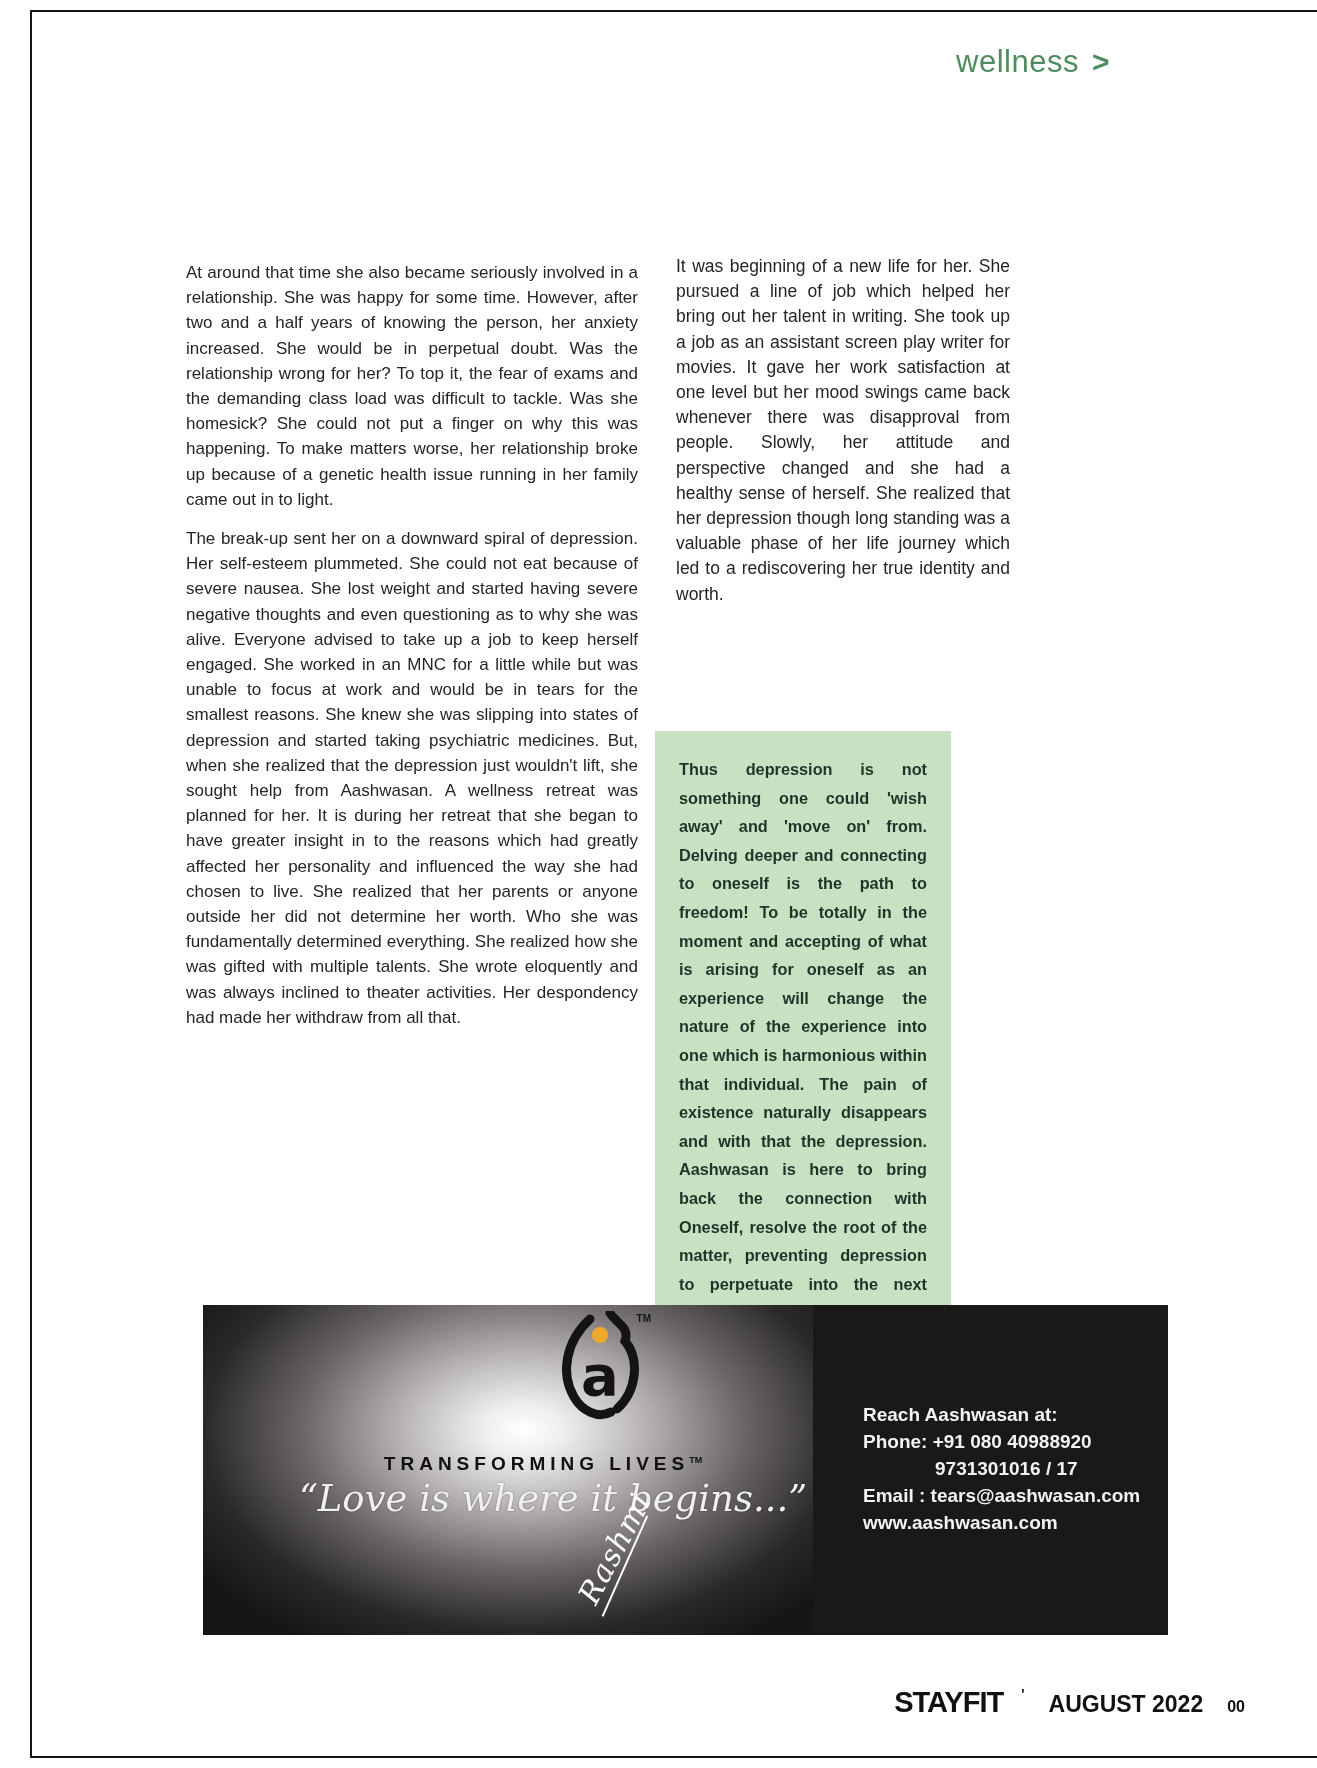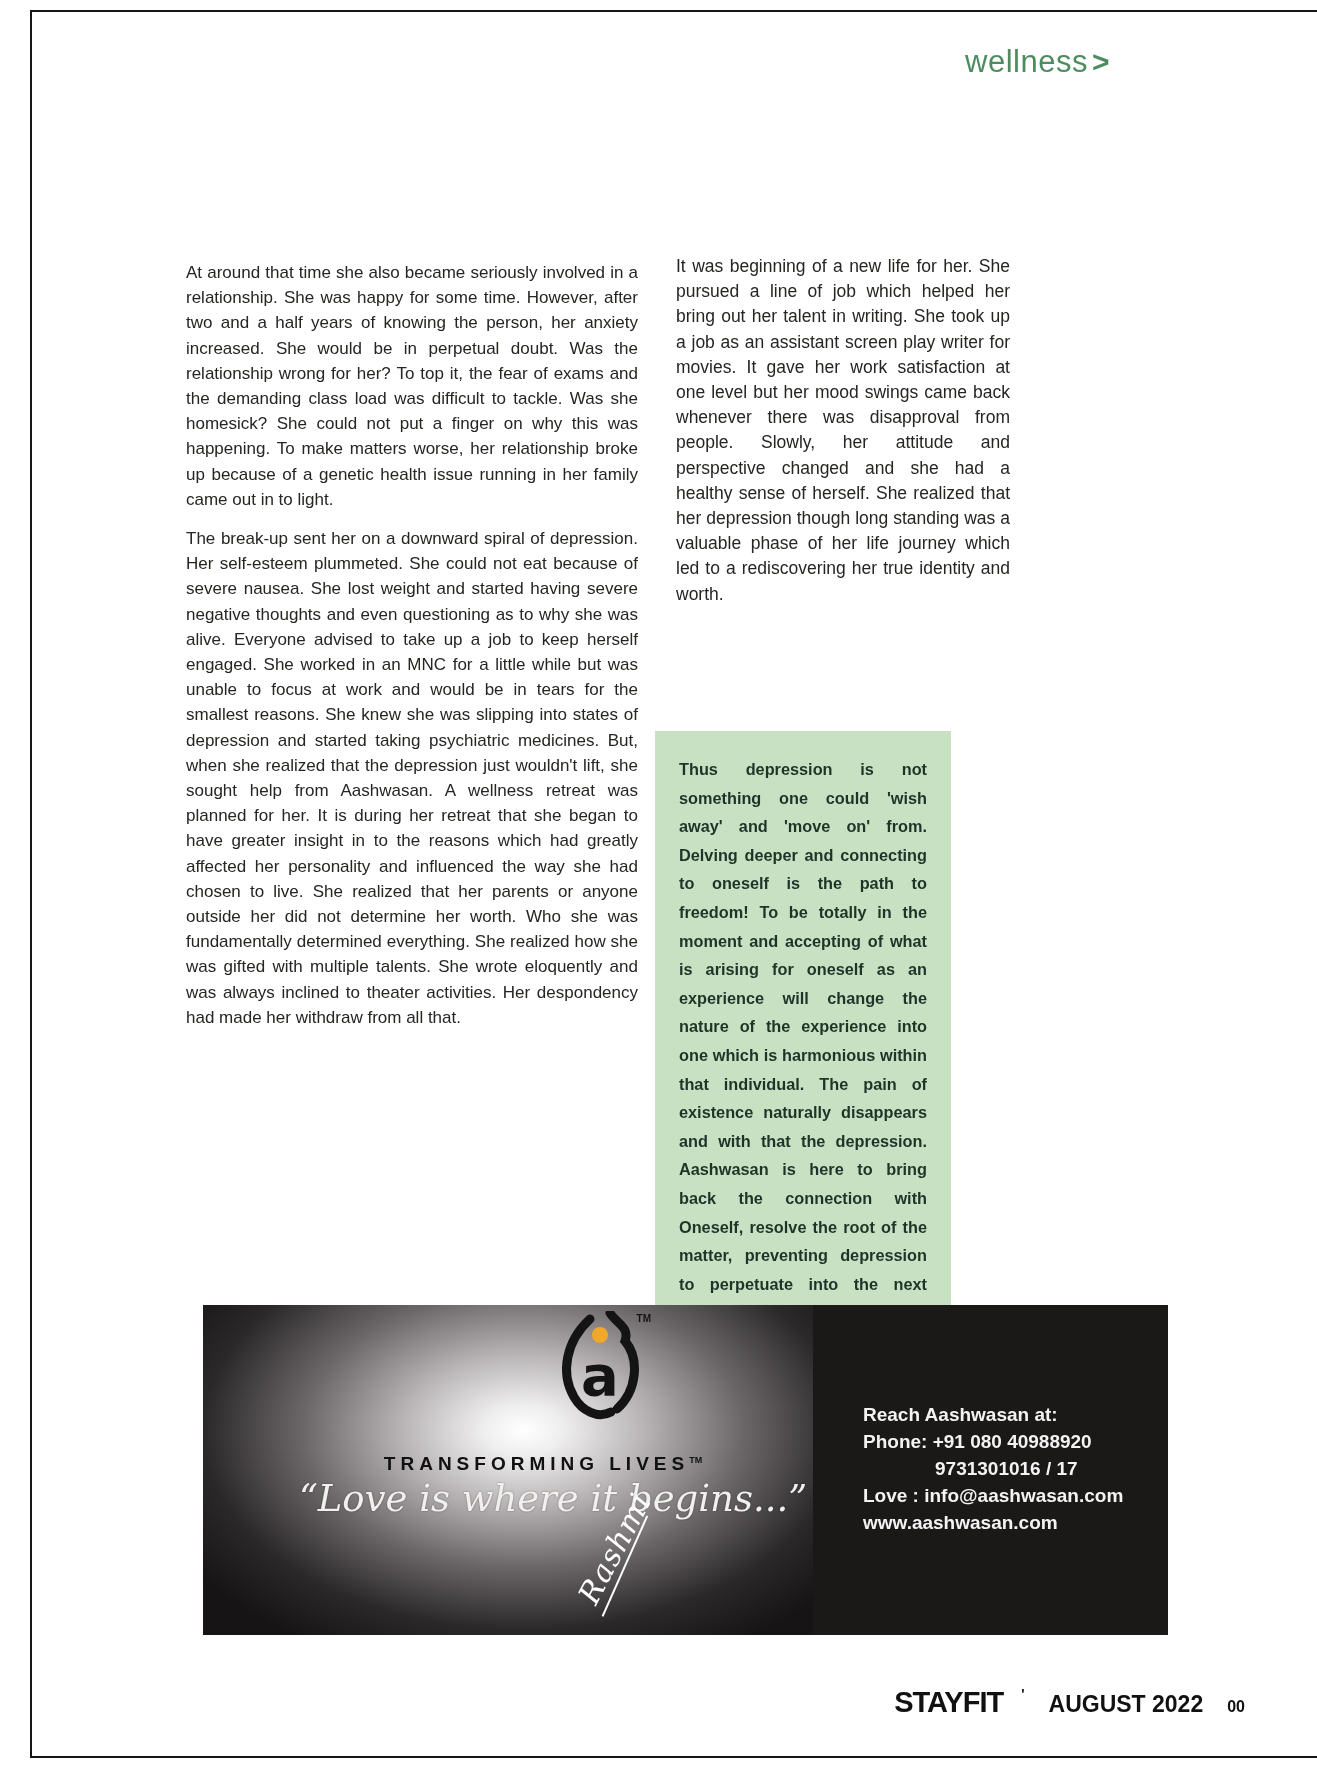--- a/index.html
+++ b/index.html
@@ -6,21 +6,21 @@
   html,body{margin:0;padding:0;background:#ffffff;}
   body{font-family:"Liberation Sans", sans-serif; -webkit-font-smoothing:antialiased;}
   #page{position:relative;width:1317px;height:1768px;background:#ffffff;overflow:hidden;}
 
   
   #frame{position:absolute;left:30px;top:10px;right:0px;bottom:10px;
          border-left:2px solid #151515;border-top:2px solid #151515;border-bottom:2px solid #151515;}
 
   
   .section-head{position:absolute;top:44px;right:207px;font-size:31px;color:#4e8c5f;
-                letter-spacing:0.5px;display:flex;align-items:center;gap:2px;}
+                letter-spacing:0.5px;display:flex;align-items:center;gap:11px;}
   .section-head .arrow{font-weight:700;font-size:30px;margin-left:2px;}
 
   
   .col{position:absolute;color:#262522;text-align:justify;margin-top:22px;}
   #col-left{left:186px;top:238px;width:452px;font-size:17px;line-height:25.2px;}
   #col-left p{margin:0 0 14px 0;}
   #col-right{left:676px;top:232px;width:334px;font-size:17.5px;line-height:25.2px;}
   #col-right p{margin:0;}
 
   
@@ -113,21 +113,21 @@
     </div>
 
     <div class="ad-quote">“Love is where it begins...”</div>
 
     <div class="ad-signature">Rashmi</div>
 
     <div class="ad-contact">
       <div>Reach Aashwasan at:</div>
       <div>Phone: +91 080 40988920</div>
       <div class="indent">9731301016 / 17</div>
-      <div>Love : info@aashwasan.com</div>
+      <div>Email : tears@aashwasan.com</div>
       <div>www.aashwasan.com</div>
     </div>
   </div>
 
   <div id="footer">
     <span class="brand">STAYFIT</span>
       <span class="brand-mark">'</span>
     <span class="issue">AUGUST 2022</span>
     <span class="pageno">00</span>
   </div>

